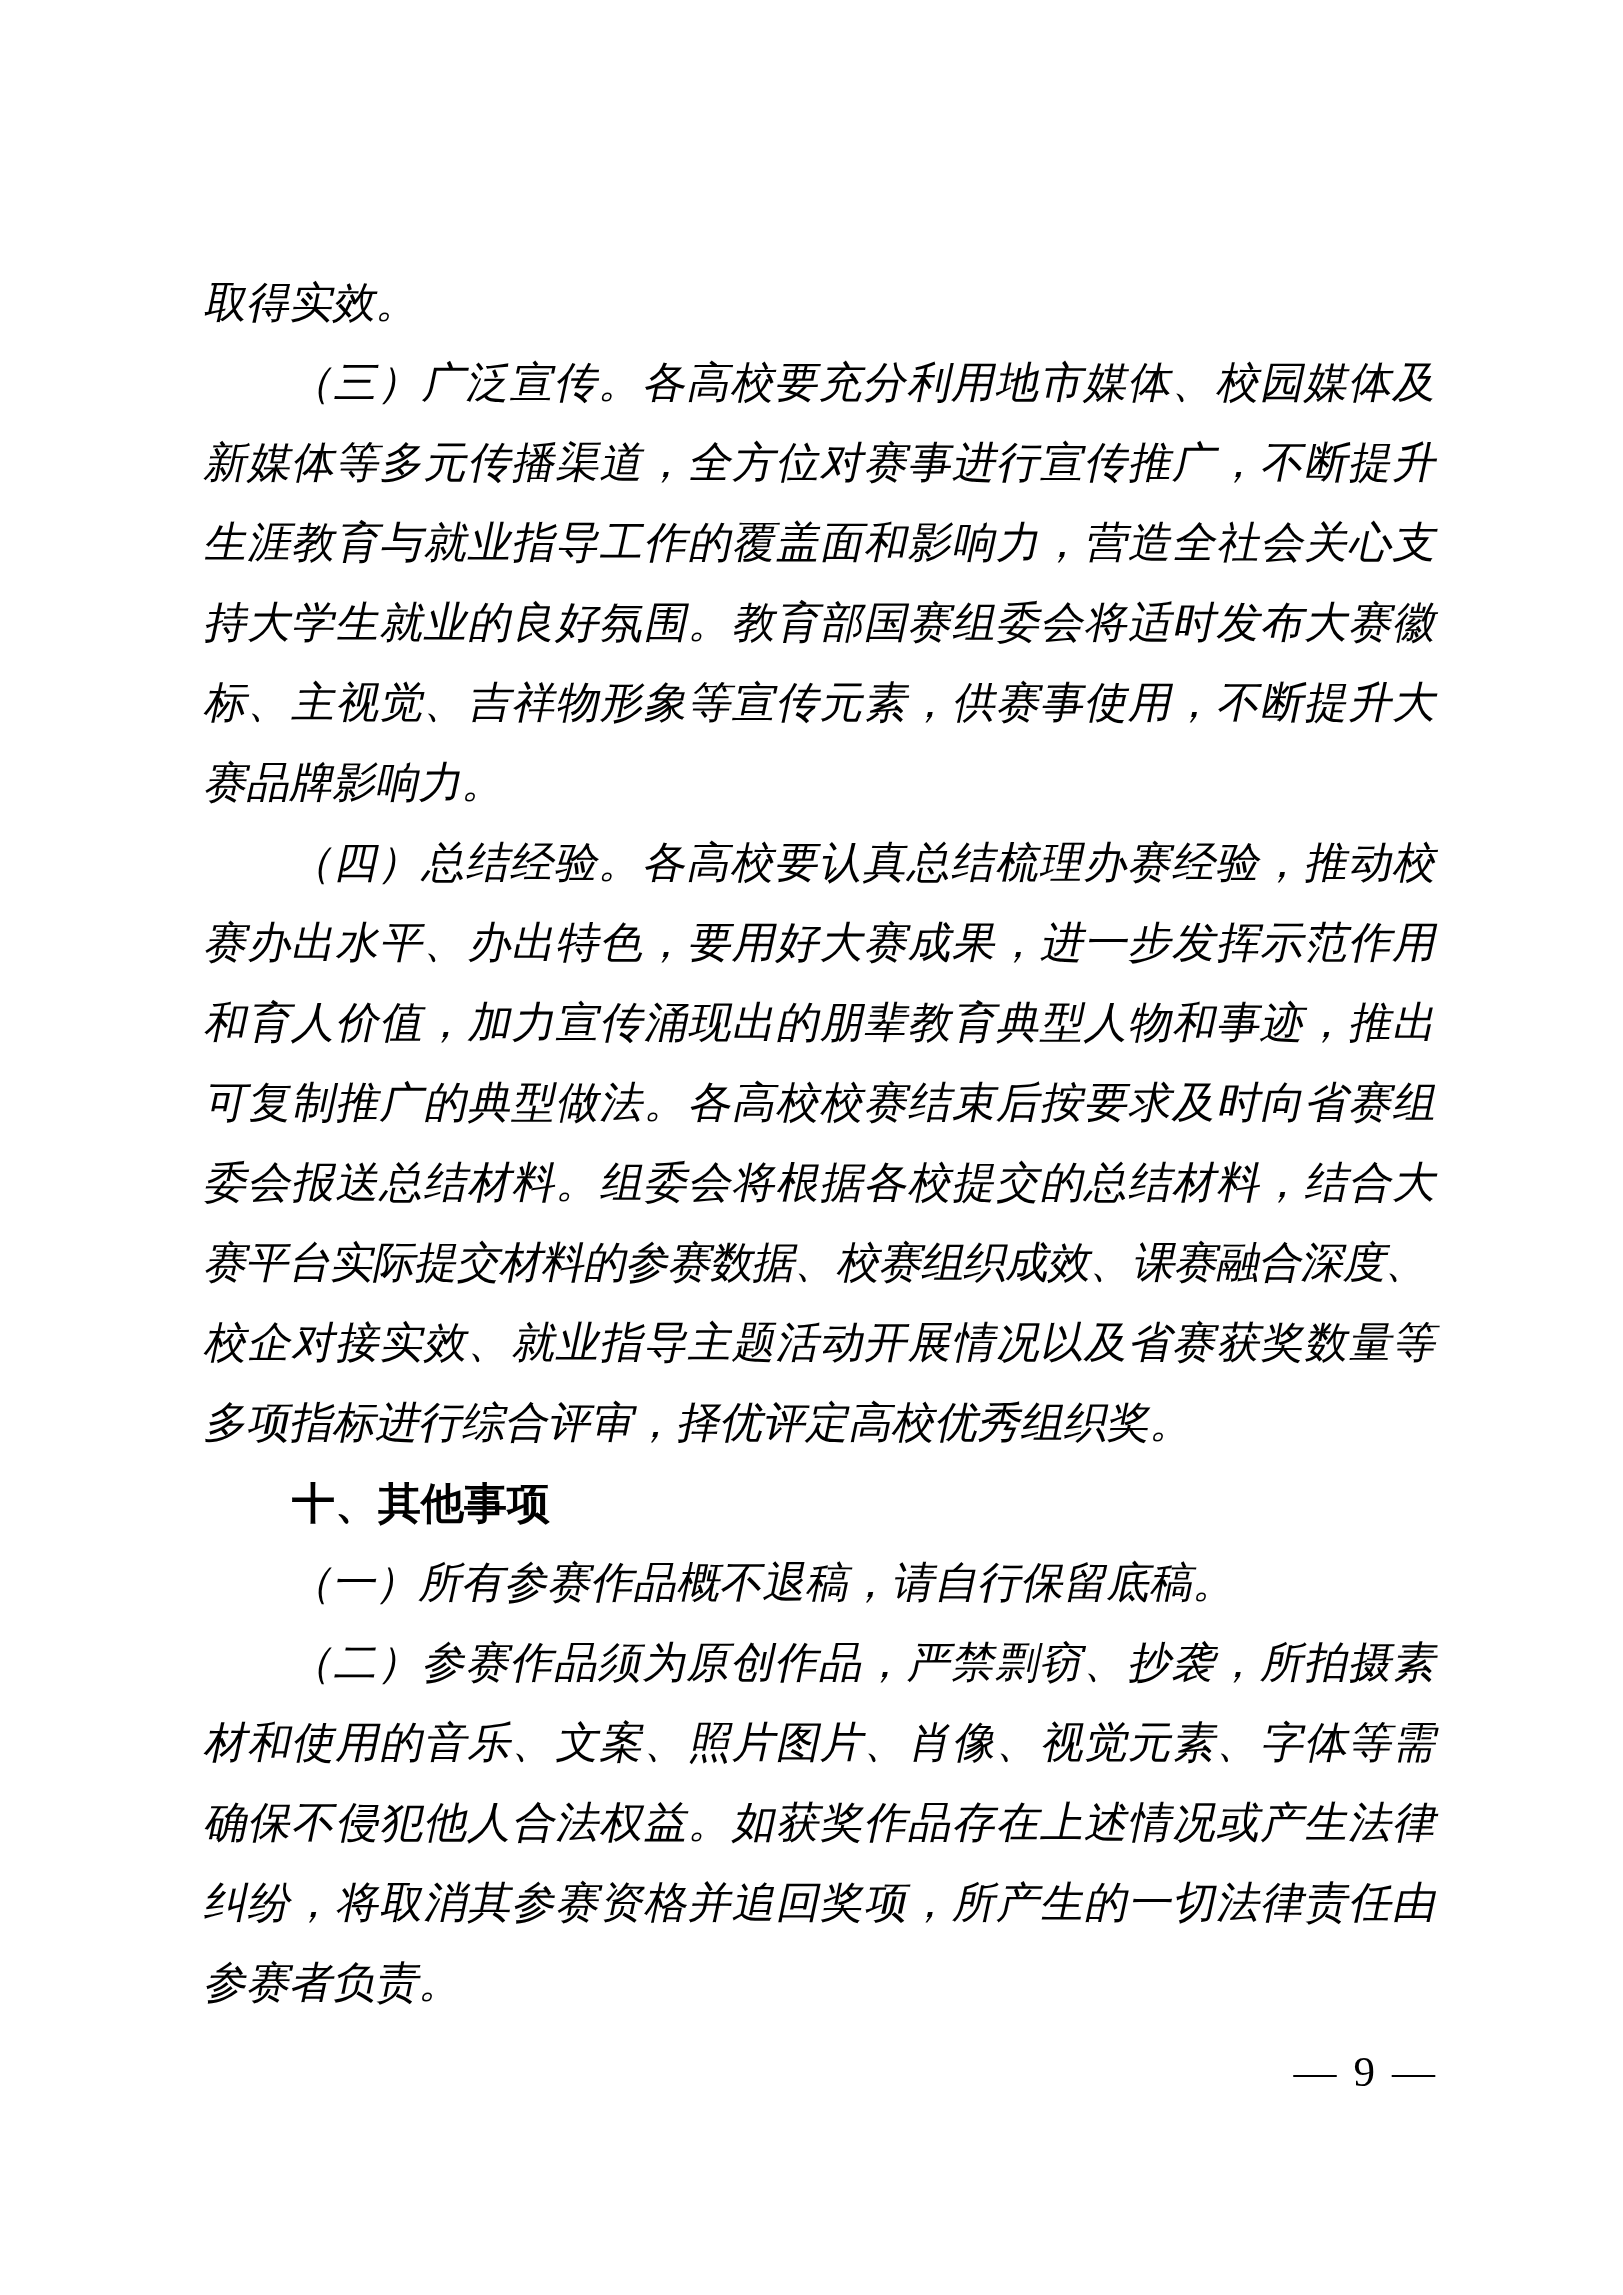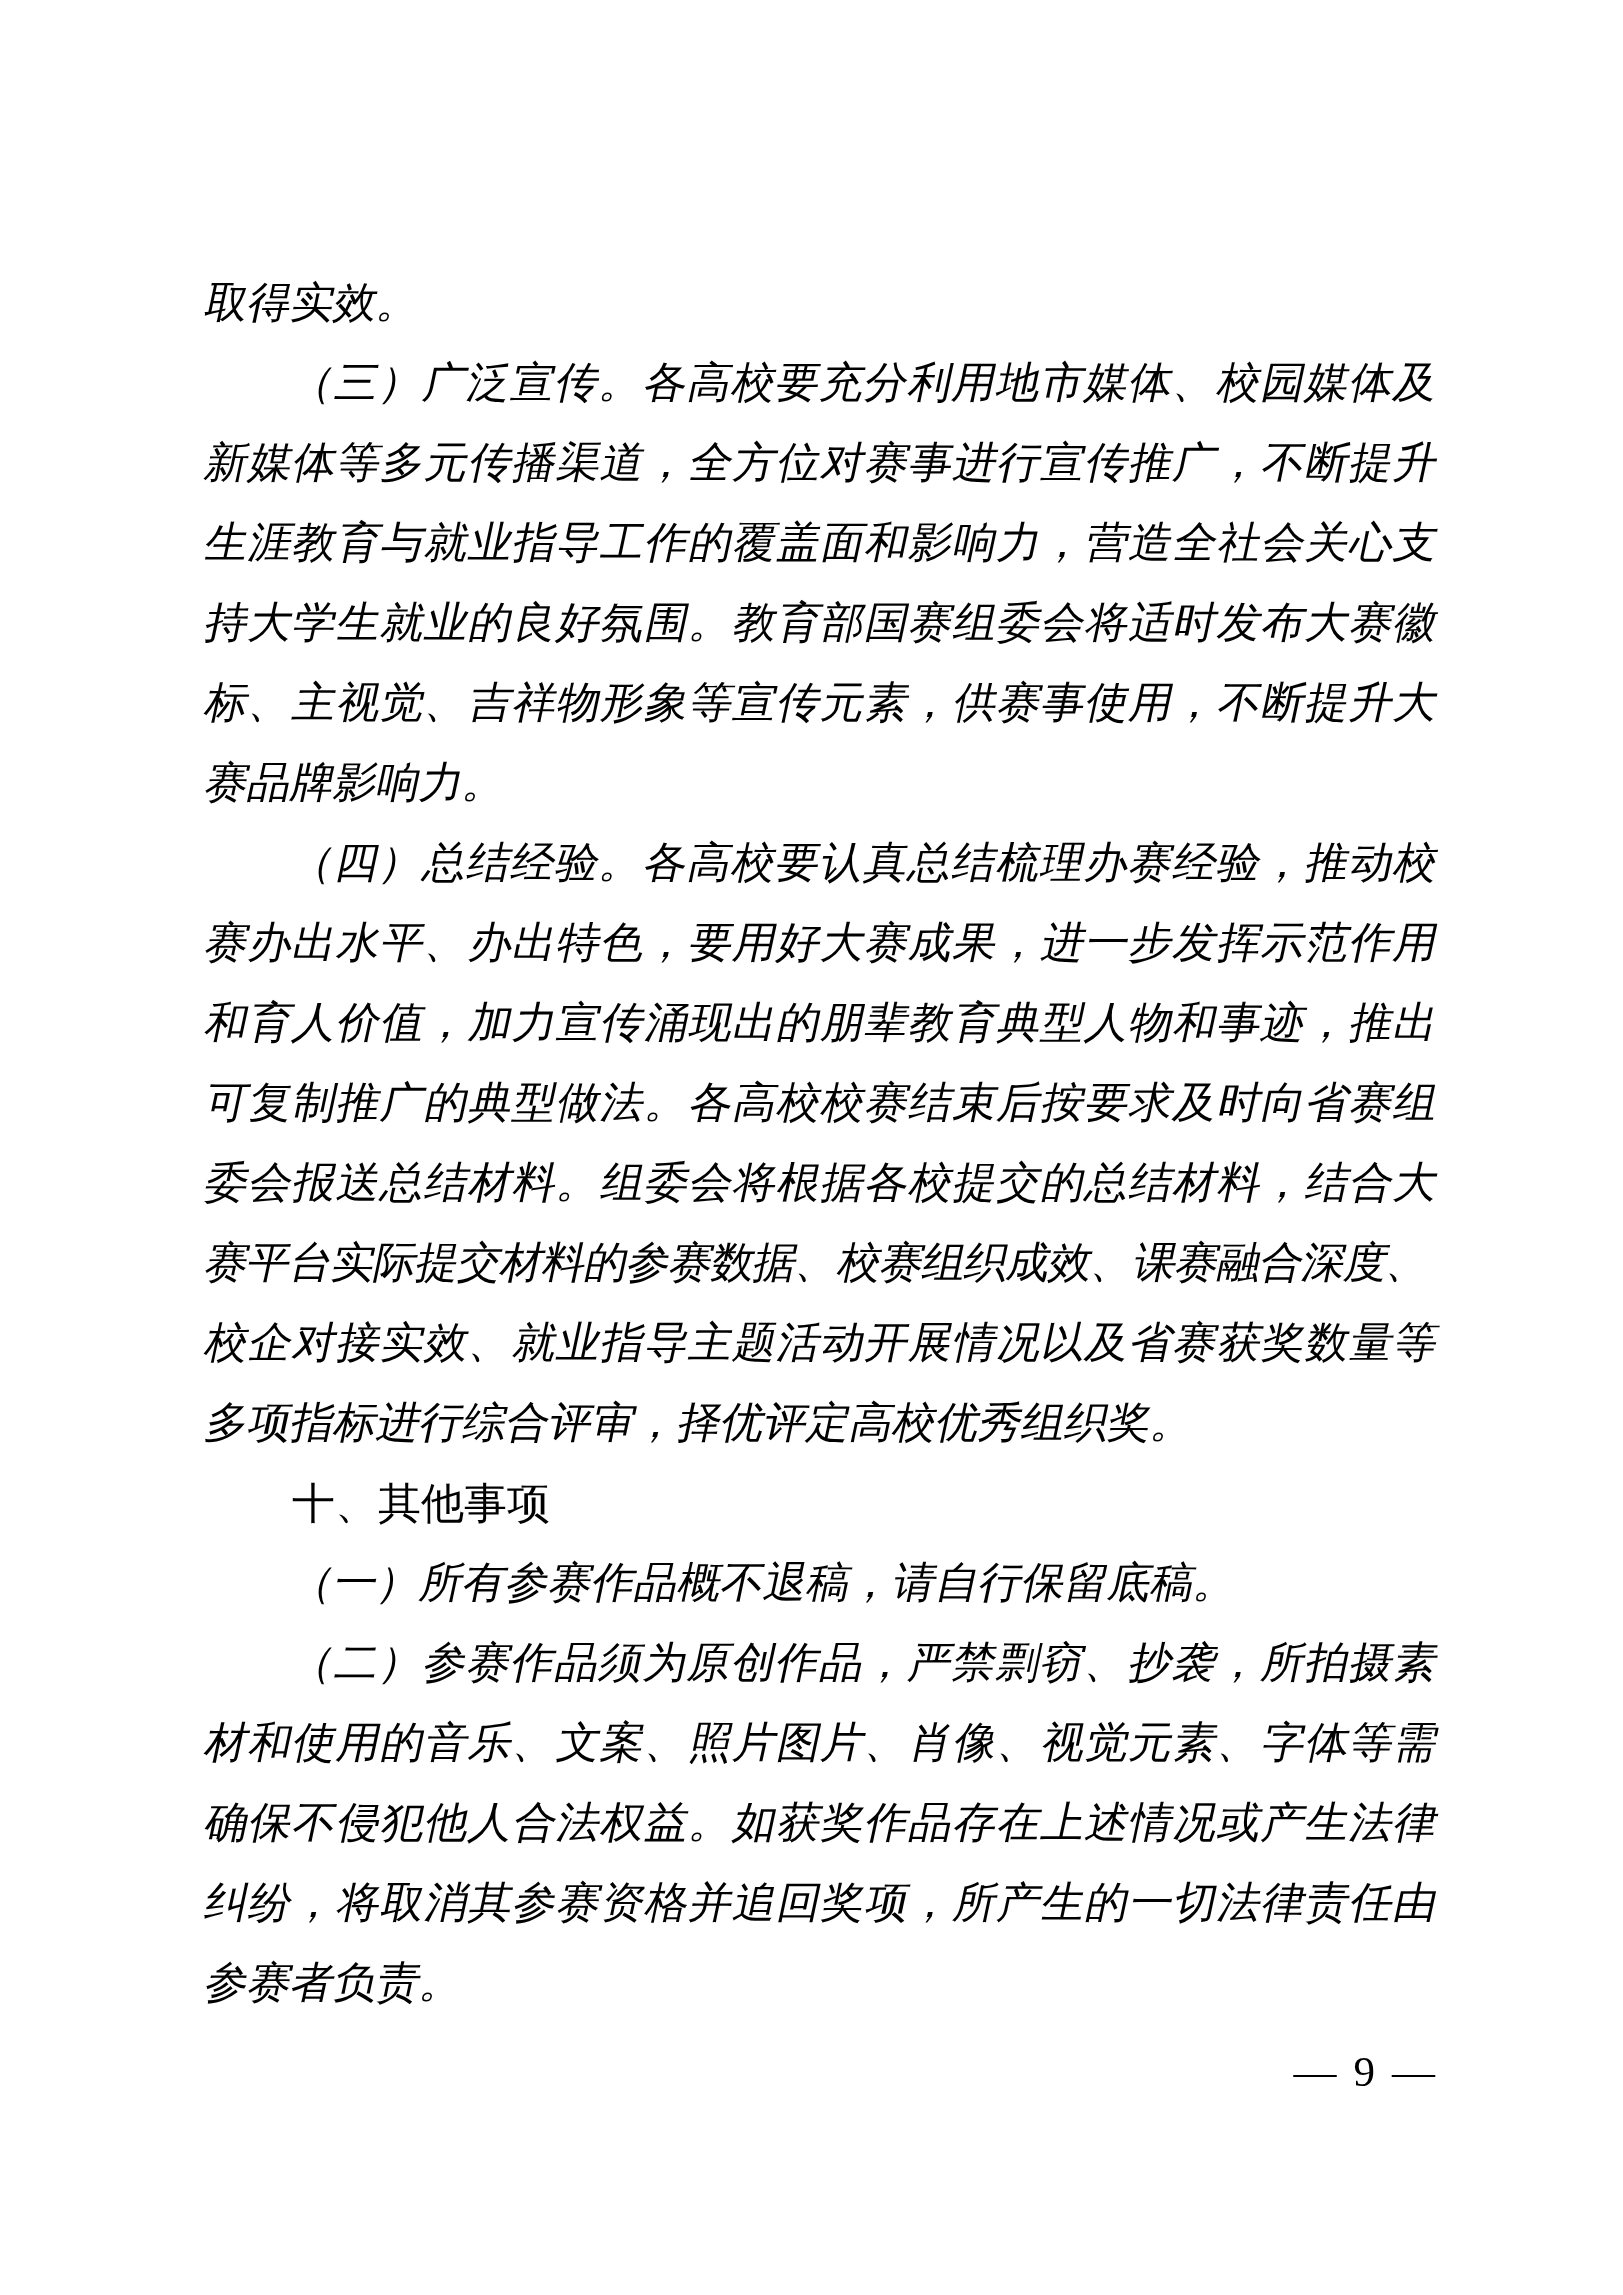--- a/index.html
+++ b/index.html
@@ -29,21 +29,21 @@
     text-align: justify;
     text-align-last: left;
   }
   .body-line {
     font-family: "Liberation Serif", "DejaVu Serif", serif;
     transform: skewX(-12deg);
     transform-origin: center center;
   }
   .heading-line {
     font-family: "Liberation Sans", "DejaVu Sans", sans-serif;
-    font-weight: normal;
+    font-weight: bold;
   }
   .line.fill {
     text-align-last: justify;
   }
   .line.indent {
     text-indent: 86px;
   }
   .line.tight {
     white-space: nowrap;
     text-align-last: left;

